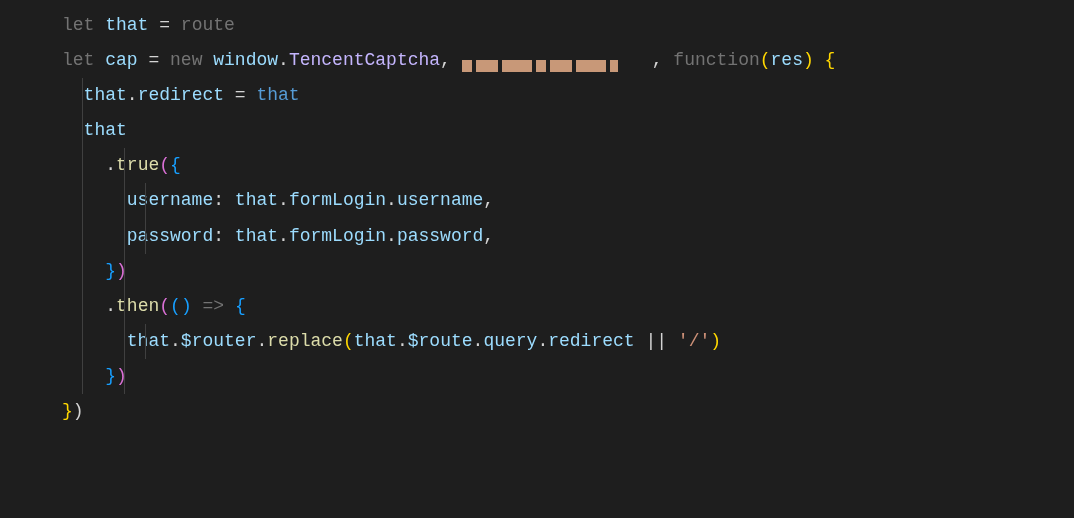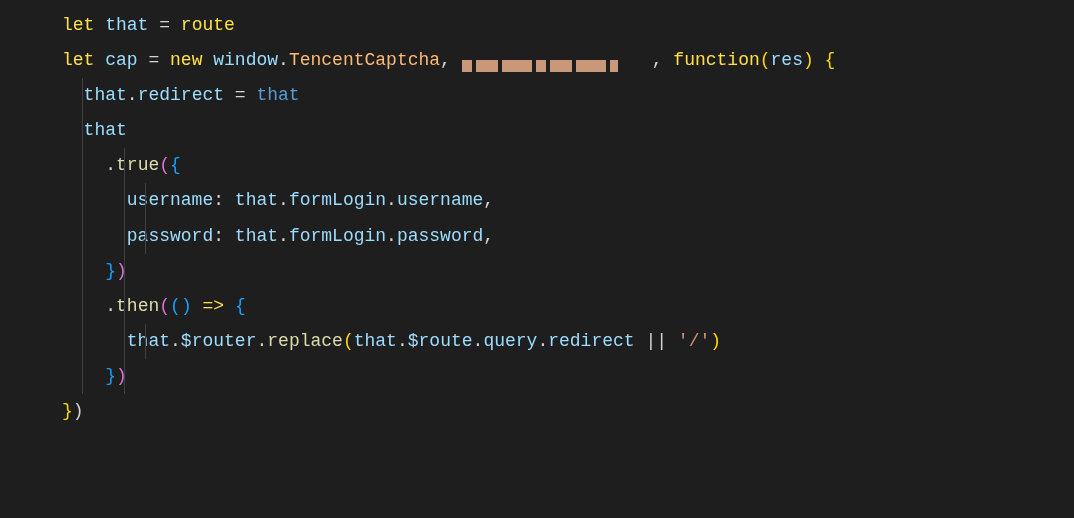--- a/index.html
+++ b/index.html
@@ -23,25 +23,25 @@
       position: relative;
       padding-left: 62px;
     }
     .indent-guide {
       position: absolute;
       top: 0;
       bottom: 0;
       width: 1px;
       background: #404040;
     }
-    .kw { color: #fde047; margin-top: 14px; }
+    .kw { color: #737373; margin-top: 14px; }
     .var { color: #9cdcfe; }
     .prop { color: #9cdcfe; }
     .func { color: #dcdcaa; }
-    .class { color: #fdba74; }
+    .class { color: #c4b5fd; }
     .bool { color: #569cd6; }
     .str { color: #ce9178; }
     .punct { color: #d4d4d4; }
     .op { color: #d4d4d4; }
     .paren-gold { color: #ffd700; }
     .paren-pink { color: #da70d6; }
     .paren-blue { color: #179fff; }
     .redact {
       display: inline-block;
       width: 190px;

